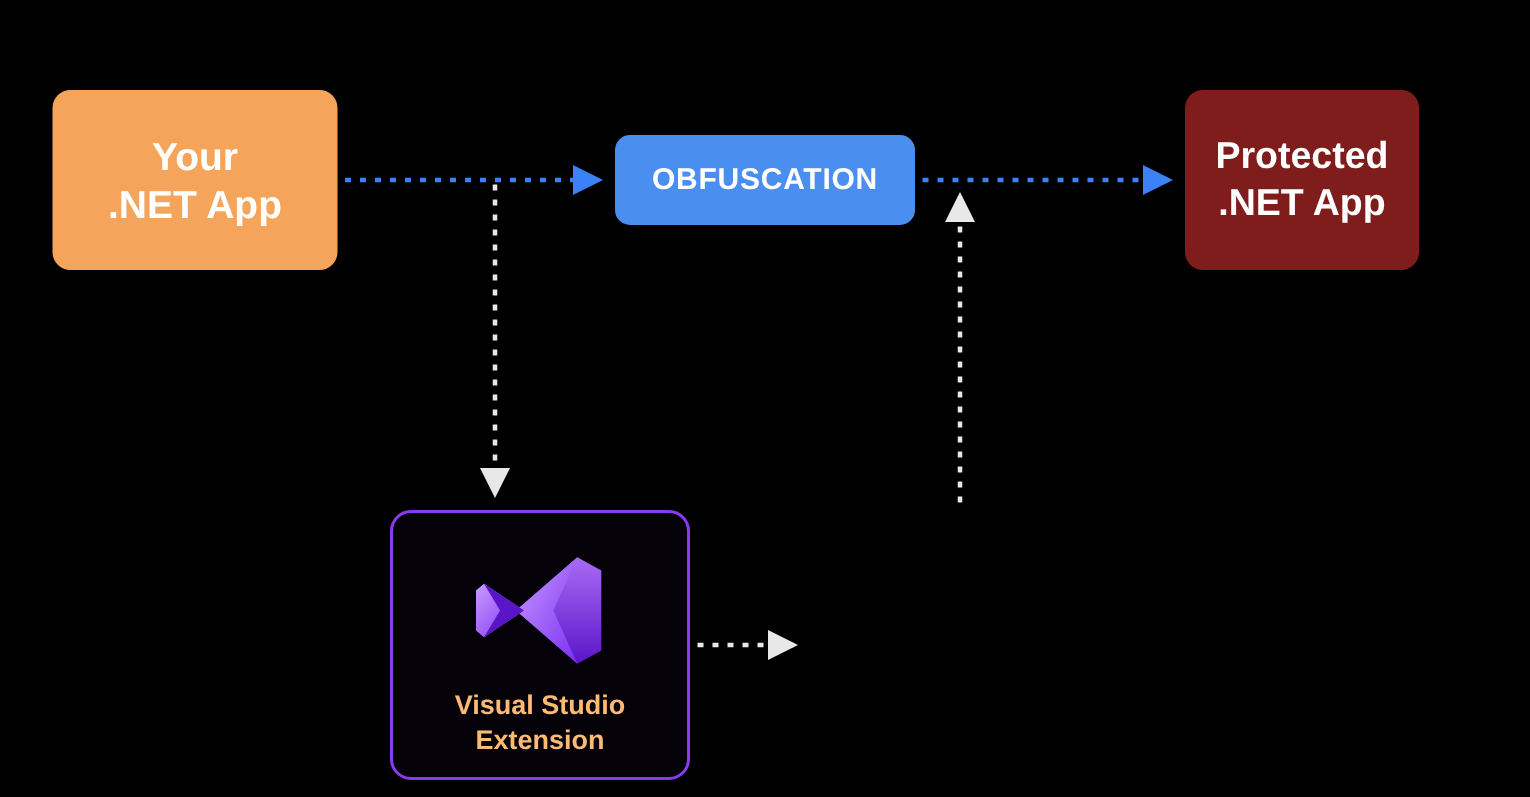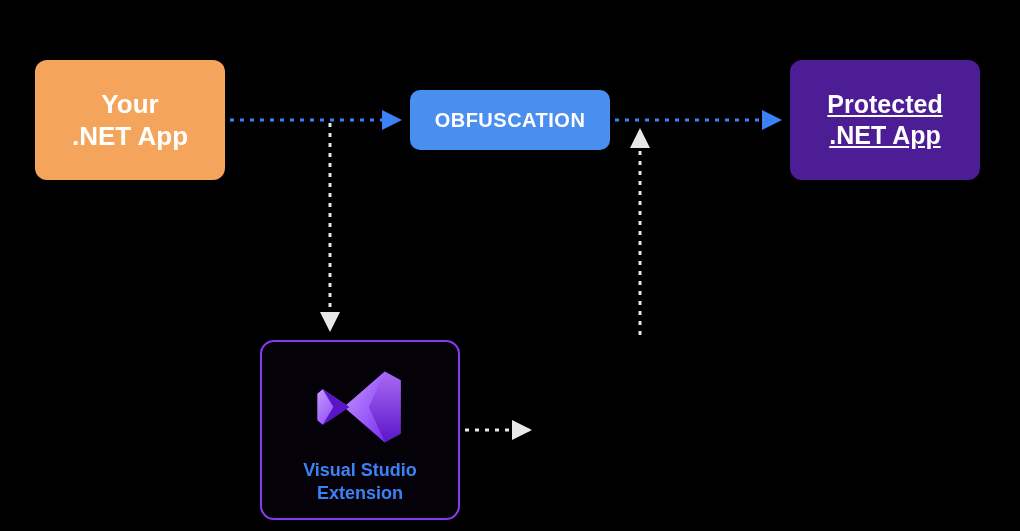--- a/index.html
+++ b/index.html
@@ -13,38 +13,38 @@
     font-weight: 700;
     display: flex;
     align-items: center;
     justify-content: center;
     text-align: center;
     line-height: 1.25;
   }
 
   .node-source   { left: 35px;  top: 60px;  width: 190px; height: 120px; background: #f5a55b; font-size: 26px; }
   .node-process  { left: 410px; top: 90px;  width: 200px; height: 60px;  background: #4a8ef0; font-size: 20px; letter-spacing: 0.5px; border-radius: 10px; }
-  .node-output   { left: 790px; top: 60px;  width: 190px; height: 120px; background: #4c1d95; font-size: 25px; text-decoration: underline; }
+  .node-output   { left: 790px; top: 60px;  width: 156px; height: 120px; background: #7f1d1d; font-size: 25px; }
 
   .card {
     position: absolute;
     border: 2px solid #8a3af2;
     border-radius: 14px;
     background: rgba(20,5,35,0.25);
     display: flex;
     flex-direction: column;
     align-items: center;
     justify-content: flex-end;
     padding-bottom: 14px;
   }
   .card-vs  { left: 260px; top: 340px; width: 200px; height: 180px; }
   .card-ncm { left: 540px; top: 340px; width: 200px; height: 180px; }
 
   .card-label {
-    color: #3b82f6;
+    color: #fdba74;
     font-size: 18px;
     font-weight: 600;
     text-align: center;
     line-height: 1.25;
     padding: 0 10px;
   }
 
   .vs-icon { width: 90px; height: 80px; margin-bottom: 12px; }
   .ncm-icon { width: 84px; height: 84px; margin-bottom: 12px; }
 

